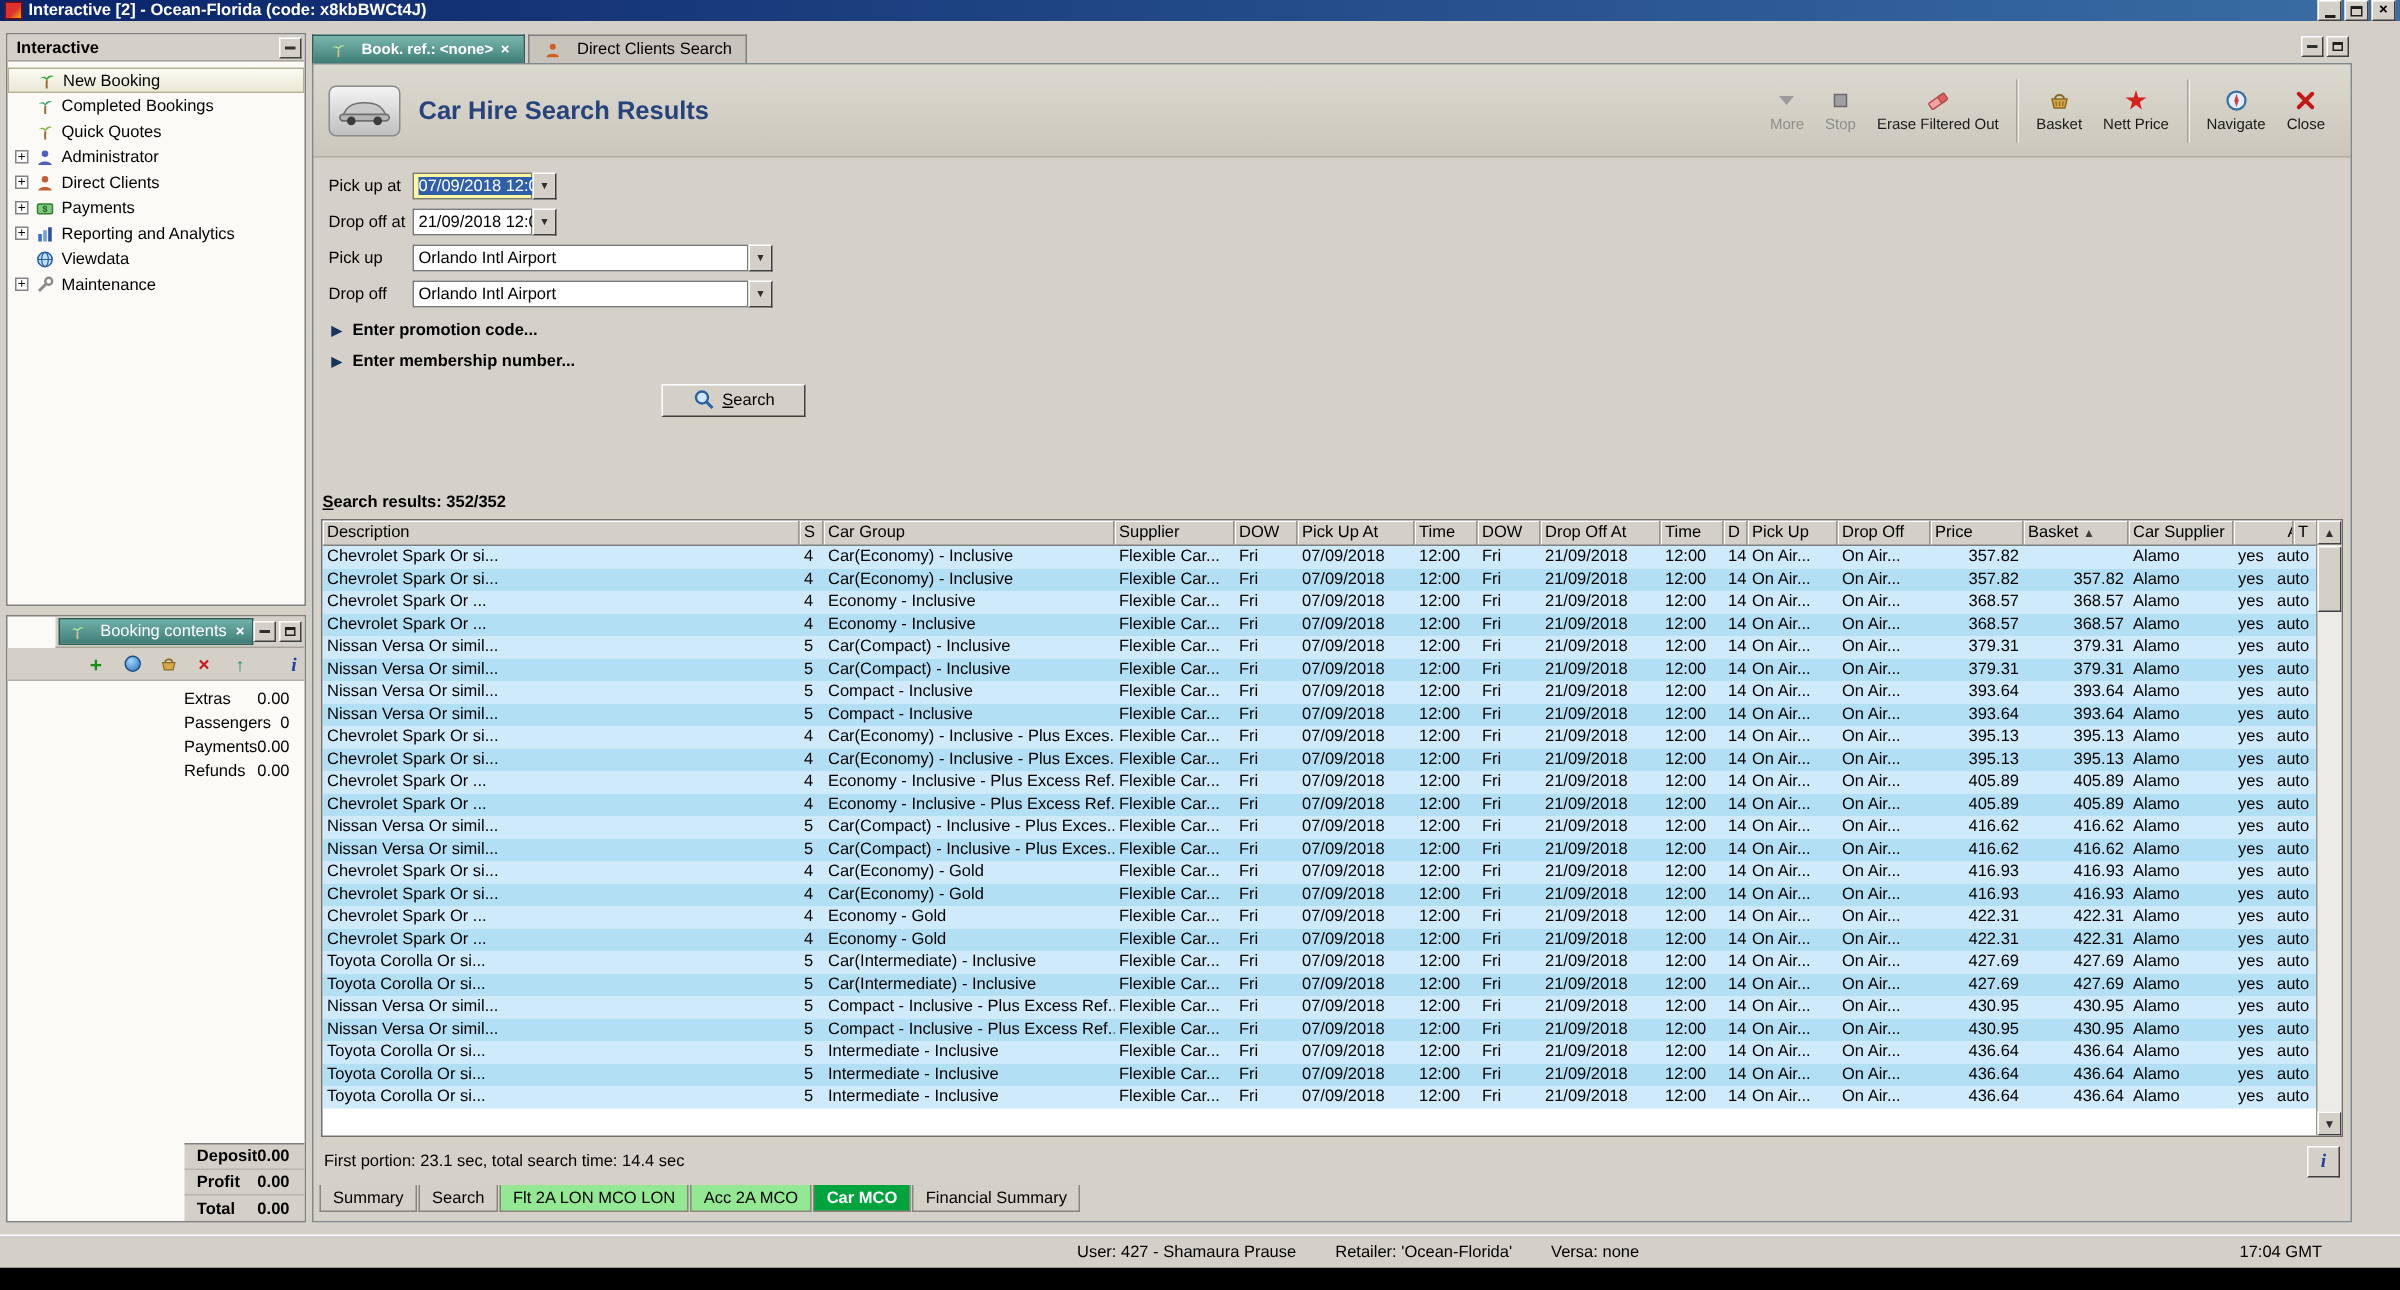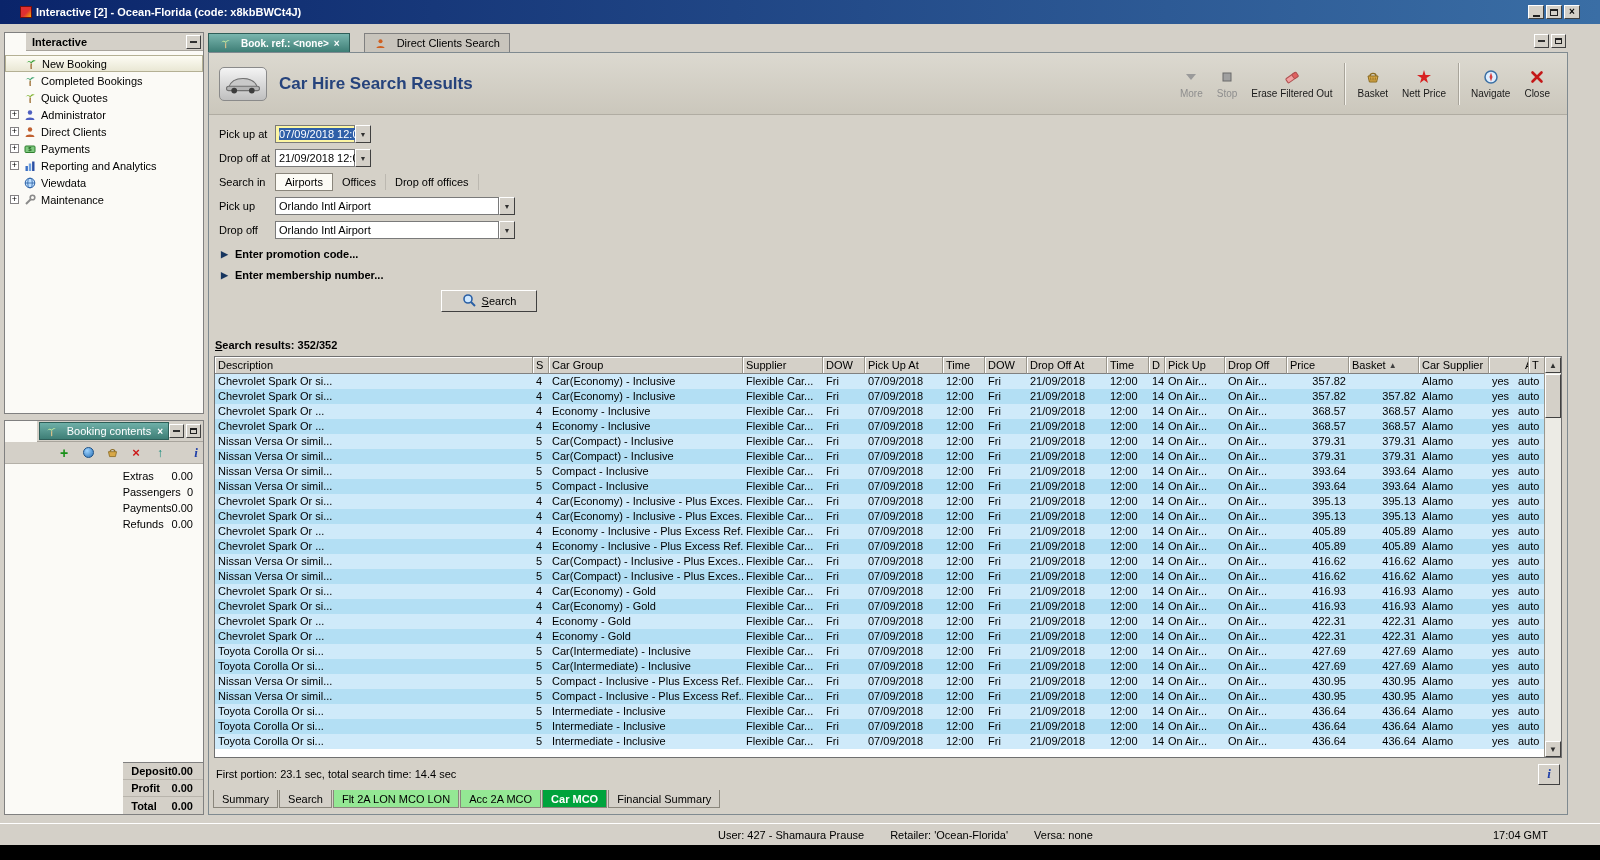--- a/index.html
+++ b/index.html
@@ -1,40 +1,40 @@
 <!DOCTYPE html>
 <html style="--green-active: #00a33c; --green-light: #94e894; --row-light: #cfeafa; --row-dark: #b3dff4; --hl-yellow: #fdf6a3; --title-blue: #26437c;"><head>
 <meta charset="utf-8">
 <style>
   * { box-sizing: border-box; margin: 0; padding: 0; }
   html,body { width:1600px; height:860px; overflow:hidden; }
   body { font-family:"Liberation Sans", sans-serif; font-size:11px; background:#000; color:#000; }
   .app { width:1600px; height:860px; display:flex; flex-direction:column; background:#d4d0c8; }
 
   
-  .titlebar { height:24px; flex:none; background:linear-gradient(to right,#0a246a,#3a6ea5); color:#fff; display:flex; align-items:center; padding:0 20px; font-weight:bold; }
+  .titlebar { height:14px; flex:none; background:linear-gradient(to right,#0a246a,#3a6ea5); color:#fff; display:flex; align-items:center; padding:0 3px; font-weight:bold; }
   .title-icon { width:12px; height:12px; flex:none; background:linear-gradient(135deg,#e03030 55%,#f0b000); border:1px solid #701010; margin-right:4px; }
   .title-text { white-space:nowrap; }
   .win-buttons { margin-left:auto; display:flex; gap:2px; }
   .wbtn { width:16px; height:14px; background:#d4d0c8; border:1px solid; border-color:#fff #404040 #404040 #fff; display:flex; align-items:center; justify-content:center; color:#000; font-size:10px; line-height:10px; }
   .ico-min { width:7px; height:2px; background:#202020; margin-top:7px; }
   .ico-restore { width:8px; height:7px; border:1px solid #202020; border-top:2px solid #202020; }
 
   
   .menubar { height:18px; flex:none; background:#d4d0c8; display:flex; align-items:center; padding-left:2px; border-bottom:1px solid #bcb8b0; }
   .menu-item { display:inline-block; padding:2px 8px; }
   .accel { display:inline-block; }
   .accel::first-letter { text-decoration:underline; }
 
   
   .body { flex:1; display:flex; padding:8px 0; overflow:hidden; }
   .left-col { width:206px; flex:none; display:flex; flex-direction:column; padding:0 2px 0 4px; }
   .panel { border:1px solid #808080; background:#fbfaf6; display:flex; flex-direction:column; overflow:hidden; }
   .interactive-panel { height:382px; flex:none; margin-bottom:6px; }
-  .panel-header { height:18px; flex:none; background:#d4d0c8; border-bottom:1px solid #a8a49c; display:flex; align-items:center; font-weight:bold; padding:0 2px 0 6px;margin-left:21px; }
+  .panel-header { height:18px; flex:none; background:#d4d0c8; border-bottom:1px solid #a8a49c; display:flex; align-items:center; font-weight:bold; padding:0 2px 0 6px; }
   .small-btn { width:15px; height:14px; margin-left:auto; background:#d4d0c8; border:1px solid; border-color:#fff #404040 #404040 #fff; display:flex; align-items:center; justify-content:center; }
   .small-btn .dash { width:7px; height:2px; background:#303030; }
 
   .tree { flex:1; padding-top:4px; overflow:hidden; }
   .tree-item { height:17px; display:flex; align-items:center; padding-left:5px; }
   .expander { width:9px; height:9px; flex:none; border:1px solid #848284; background:#fff; font-size:9px; line-height:7px; text-align:center; margin-right:4px; }
   .exp-spacer { width:13px; flex:none; }
   .ticon { width:14px; flex:none; display:flex; align-items:center; justify-content:center; margin-right:4px; }
   .tree-item.selected { background:linear-gradient(#fdfcf4,#e9e7d4); border:1px solid #b4b094; }
   .tlabel { white-space:nowrap; }
@@ -56,21 +56,21 @@
   .bc-row { display:flex; padding:2px 10px 2px 16px; }
   .bc-row .v { margin-left:auto; }
   .bc-totals { flex:none; background:#d4d0c8; border-top:1px solid #808080; font-weight:bold; }
   .bc-trow { display:flex; align-items:center; height:17px; padding:0 10px 0 8px; border-bottom:1px solid #b8b4ac; }
   .bc-trow:last-child { border-bottom:none; }
   .bc-trow .v { margin-left:auto; }
 
   
   .main-col { flex:1; display:flex; flex-direction:column; margin-left:2px; margin-right:32px; overflow:hidden; }
   .tabstrip { height:20px; flex:none; display:flex; align-items:flex-end; position:relative; }
-  .mtab { height:19px; display:flex; align-items:center; gap:5px; padding:0 9px; border:1px solid #808080; border-bottom:none; background:#c8c4bc; margin-right:14px; }
+  .mtab { height:19px; display:flex; align-items:center; gap:5px; padding:0 9px; border:1px solid #808080; border-bottom:none; background:#c8c4bc; margin-right:2px; }
   .mtab.active { background:linear-gradient(#7ab6ae,#3e7e76); color:#fff; border-color:#2e5e58; }
   .mtab .tx { font-weight:bold; font-size:10px; }
   .strip-buttons { position:absolute; right:2px; top:2px; display:flex; gap:2px; }
 
   .content-panel { flex:1; border:1px solid #7f8a90; background:#d5d1c8; display:flex; flex-direction:column; overflow:hidden; }
 
   .page-header { height:62px; flex:none; background:linear-gradient(#dcd9d0,#cbc7bc); border-bottom:1px solid #b0aca2; display:flex; align-items:center; padding:0 10px; }
   .car-badge { width:48px; height:34px; flex:none; border:1px solid #8a8a8a; border-radius:5px; background:linear-gradient(#f4f4f4,#bfbfbf); display:flex; align-items:center; justify-content:center; margin-right:12px; }
   .page-title { font-size:17px; font-weight:bold; color:var(--title-blue,#26437c); }
   .toolbar { margin-left:auto; display:flex; align-items:center; height:100%; }
@@ -460,28 +460,20 @@
             <span class="dd-btn">▼</span>
           </div>
           <div class="frow">
             <span class="flabel">Drop off at</span>
             <span class="field date-field">
                 <span>21/09/2018 12:00</span>
               </span>
             <span class="dd-btn">▼</span>
           </div>
           <div class="frow">
-            <span class="flabel">Search in</span>
-            <span class="seg">
-              <span class="seg-opt active">Airports</span>
-              <span class="seg-opt">Offices</span>
-              <span class="seg-opt">Drop off offices</span>
-            </span>
-          </div>
-          <div class="frow">
             <span class="flabel">Pick up</span>
             <span class="field combo">
                 <span>Orlando Intl Airport</span>
               </span>
             <span class="dd-btn">▼</span>
           </div>
           <div class="frow">
             <span class="flabel">Drop off</span>
             <span class="field combo">
                 <span>Orlando Intl Airport</span>

